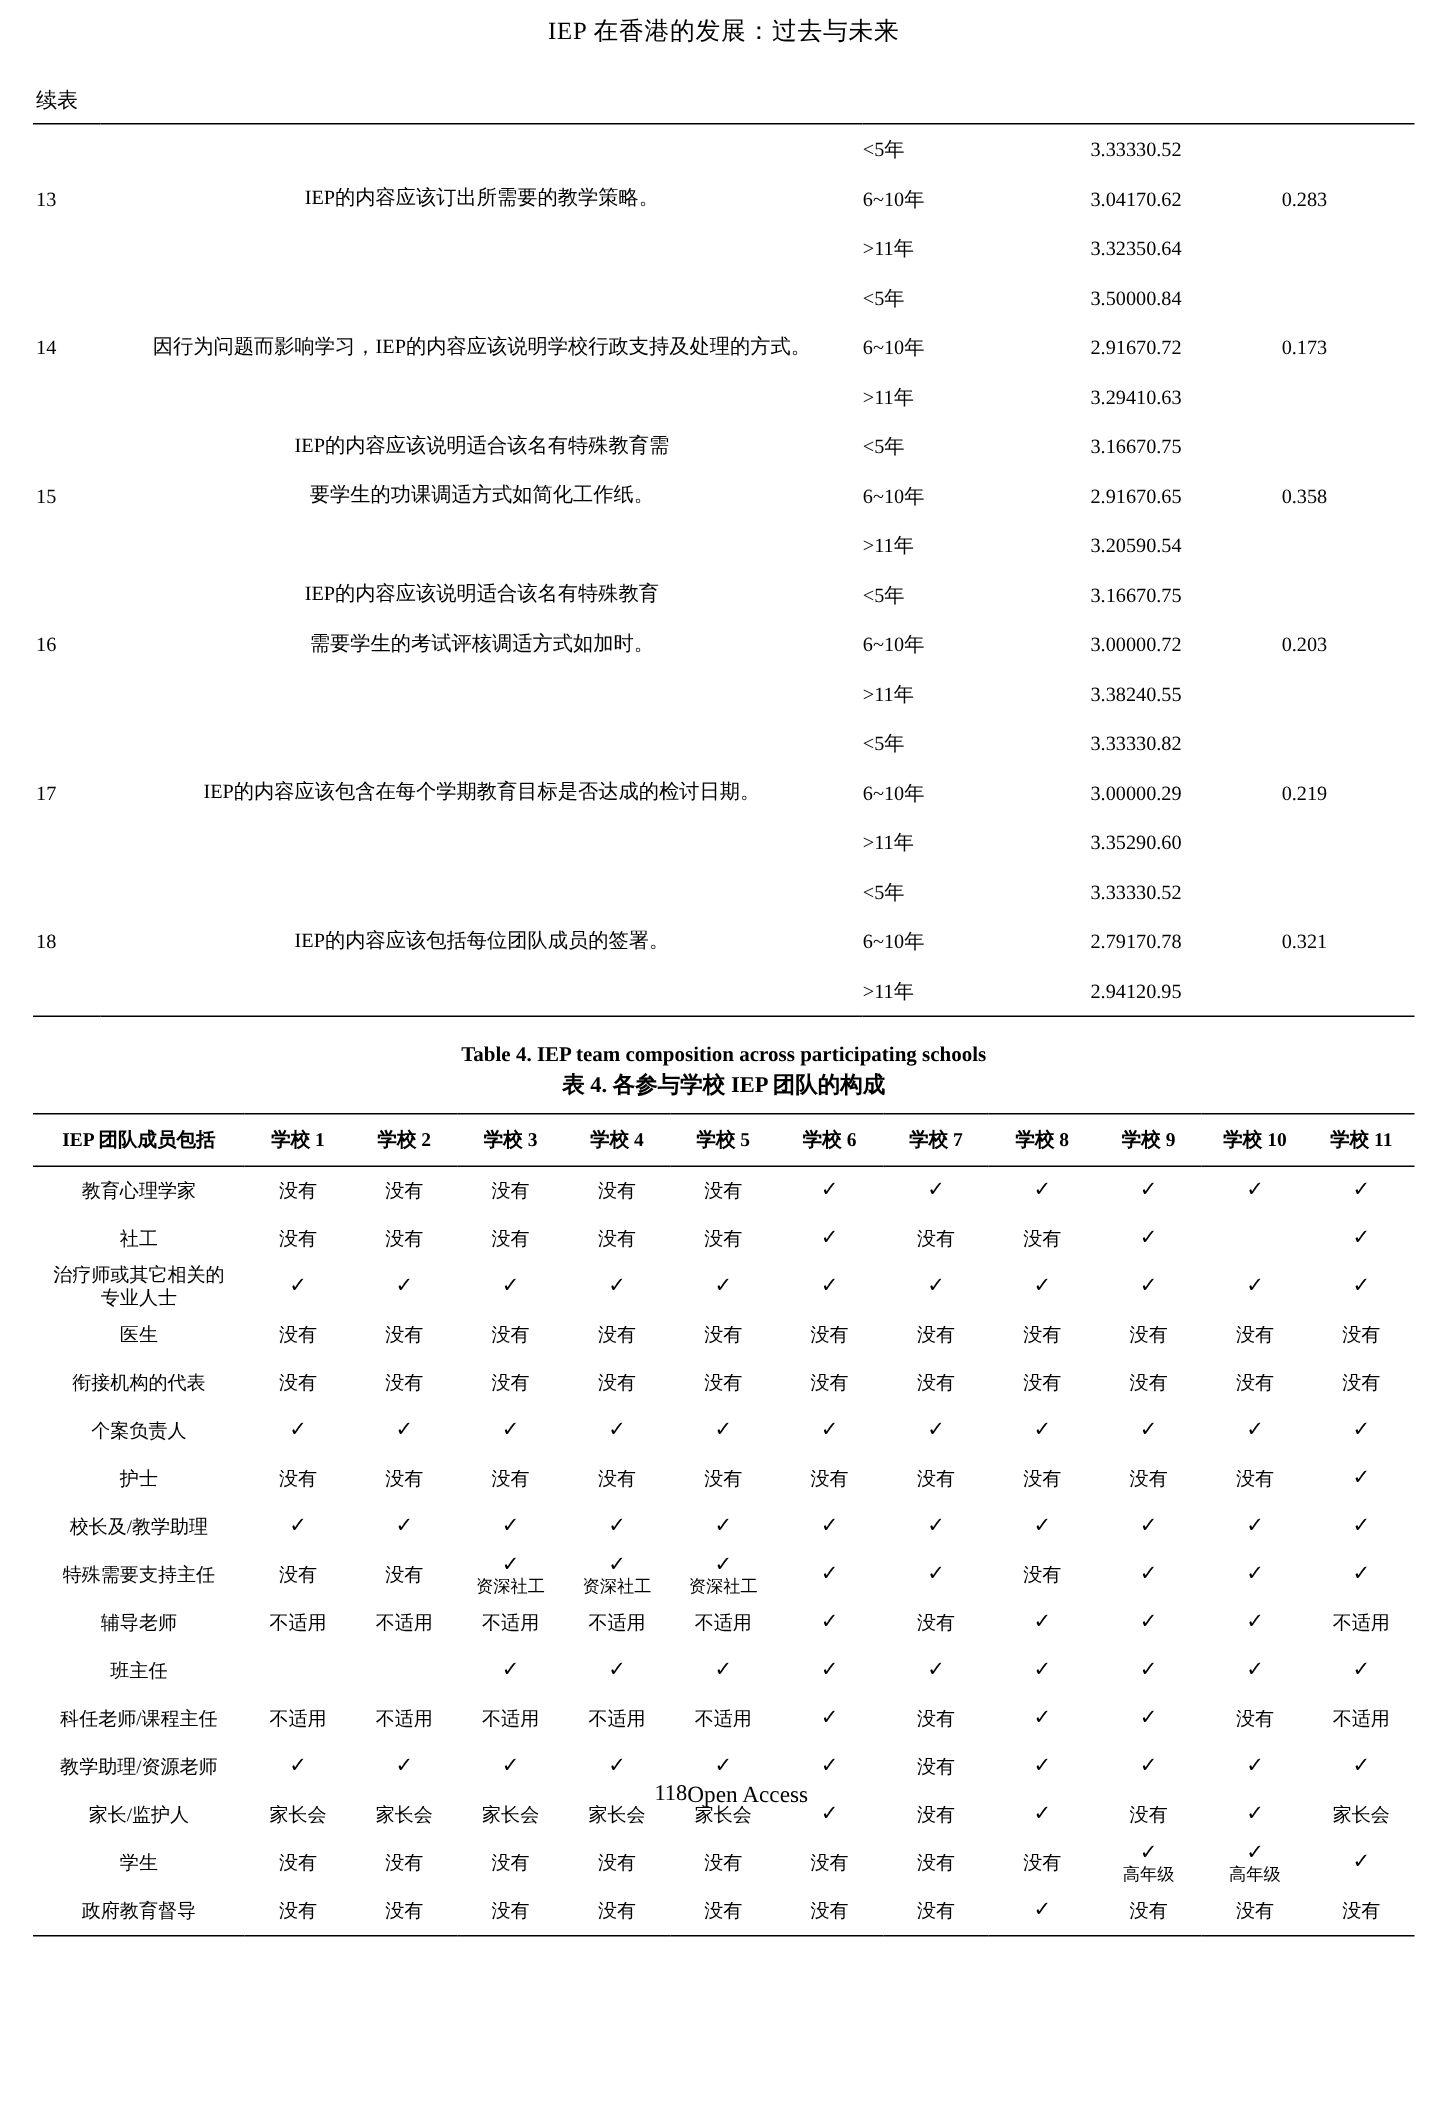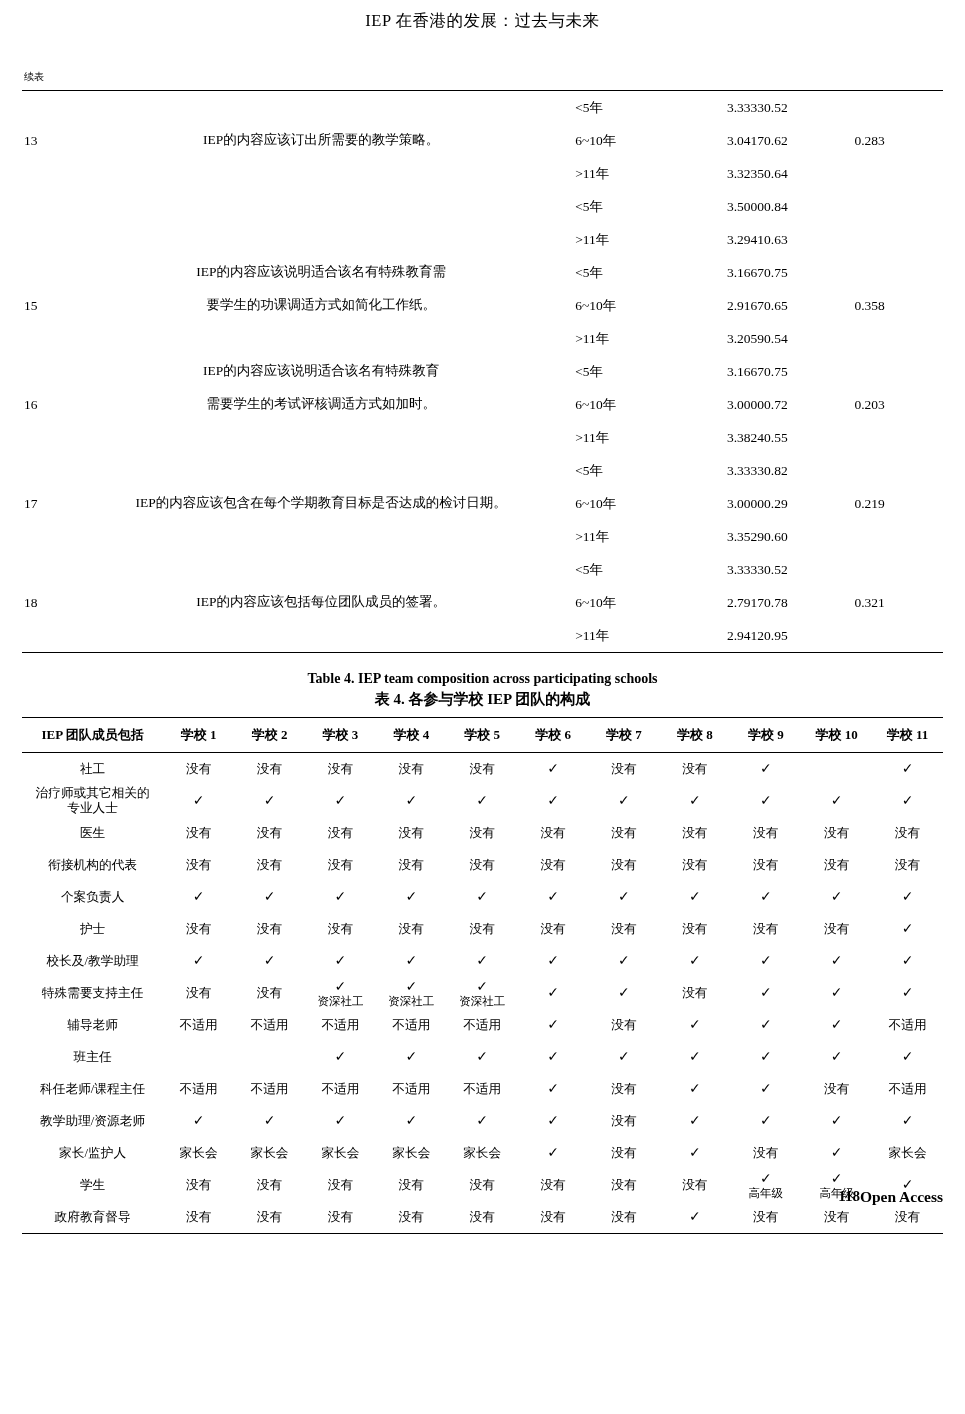--- a/index.html
+++ b/index.html
@@ -22,22 +22,22 @@
     box-sizing: border-box;
     padding: 0 22px;
   }
   .running-head {
     text-align: center;
     font-size: 16.5px;
     padding-top: 10px;
     letter-spacing: 0.5px;
   }
   .cont-label {
-    font-size: 10px;
-    margin-top: 38px;
+    font-size: 14px;
+    margin-top: 26px;
     margin-left: 2px;
   }
 
   
   table.tbl {
     border-collapse: collapse;
     width: 100%;
     font-size: 13.5px;
   }
   table.cont-table {
@@ -111,23 +111,22 @@
   }
   .twoline { line-height: 1.22; }
 
   
   .footer {
     position: absolute;
     left: 32px;
     right: 22px;
     bottom: 14px;
     display: flex;
-    justify-content: flex-end;
+    justify-content: center;
     font-size: 15px;
-    font-weight: bold;
   }
   .footer .oa { font-size: 15.5px; }
 </style>
 </head>
 <body>
 
 <div class="page">
 
   <div class="running-head">IEP 在香港的发展：过去与未来</div>
 
@@ -161,20 +160,28 @@
         <td class="c-p"></td>
       </tr>
 
       <tr>
         <td class="c-num"></td>
         <td class="c-stmt"></td>
         <td class="c-grp">&lt;5年</td>
         <td class="c-mean">3.5000</td>
         <td class="c-sd">0.84</td>
         <td class="c-p"></td>
+      </tr>
+      <tr>
+        <td class="c-num">14</td>
+        <td class="c-stmt">因行为问题而影响学习，IEP的内容应该说明学校行政支持及处理的方式。</td>
+        <td class="c-grp">6~10年</td>
+        <td class="c-mean">2.9167</td>
+        <td class="c-sd">0.72</td>
+        <td class="c-p">0.173</td>
       </tr>
       <tr>
         <td class="c-num"></td>
         <td class="c-stmt"></td>
         <td class="c-grp">&gt;11年</td>
         <td class="c-mean">3.2941</td>
         <td class="c-sd">0.63</td>
         <td class="c-p"></td>
       </tr>
 
@@ -297,20 +304,34 @@
         <th class="t4-col">学校 6</th>
         <th class="t4-col">学校 7</th>
         <th class="t4-col">学校 8</th>
         <th class="t4-col">学校 9</th>
         <th class="t4-col">学校 10</th>
         <th class="t4-col">学校 11</th>
       </tr>
     </thead>
     <tbody>
 
+      <tr>
+        <td class="t4-rowhead">教育心理学家</td>
+        <td>没有</td>
+        <td>没有</td>
+        <td>没有</td>
+        <td>没有</td>
+        <td>没有</td>
+        <td class="check">✓</td>
+        <td class="check">✓</td>
+        <td class="check">✓</td>
+        <td class="check">✓</td>
+        <td class="check">✓</td>
+        <td class="check">✓</td>
+      </tr>
 
       <tr>
         <td class="t4-rowhead">社工</td>
         <td>没有</td>
         <td>没有</td>
         <td>没有</td>
         <td>没有</td>
         <td>没有</td>
         <td class="check">✓</td>
         <td>没有</td>

